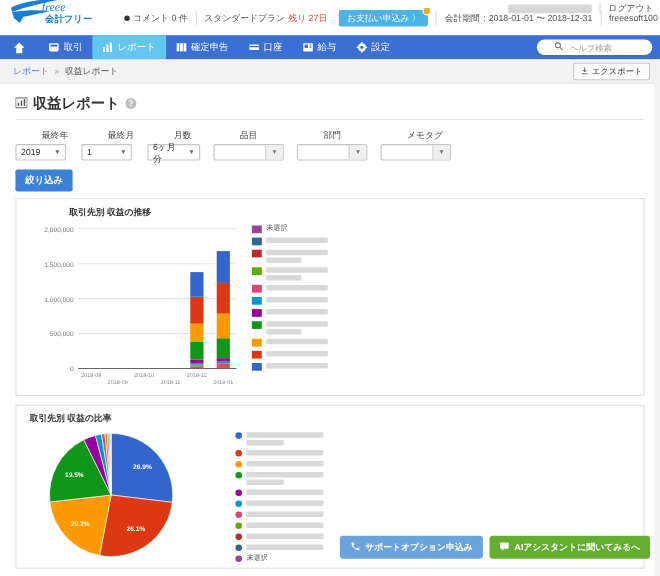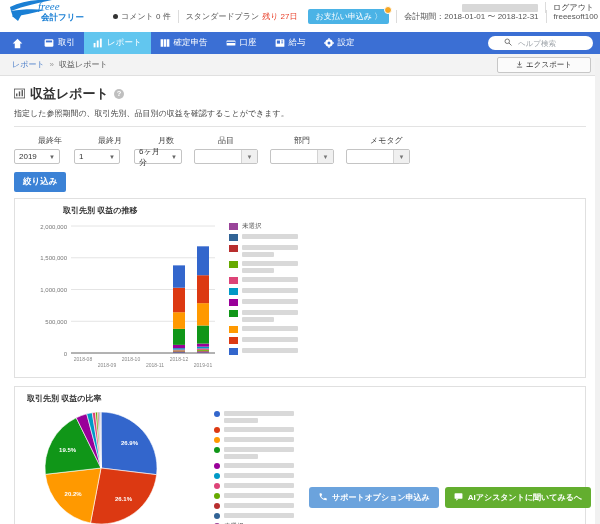--- a/index.html
+++ b/index.html
@@ -150,21 +150,21 @@
   .crumb-link { color: #4b7ec9; cursor: pointer; }
   .crumb-sep { margin: 0 5px; color: #9a9a9a; }
   .crumb-cur { color: #555; }
   .export-btn {
     position: absolute;
     right: 9px; top: 3px;
     background: #fbfbfb;
     border: 1px solid #c7c7c7;
     border-radius: 2px;
     font-size: 7.5px;
-    padding: 2px 18px;
+    padding: 2px 6px;
     display: flex; align-items: center; gap: 3px;
     cursor: pointer;
     color: #333;
   }
 
   
   .page {
     padding: 9px 14px 0 14px;
     background: #fff;
   }
@@ -449,21 +449,20 @@
           <rect x="0.5" y="1.5" width="15" height="13" fill="none" stroke="#555" stroke-width="1.2"></rect>
           <rect x="3" y="8" width="2" height="4" fill="#555"></rect>
           <rect x="7" y="5" width="2" height="7" fill="#555"></rect>
           <rect x="11" y="3" width="2" height="9" fill="#555"></rect>
         </svg>
     </span>
     <span>収益レポート</span>
     <span class="help-q">?</span>
   </div>
 
-  <div class="page-desc">指定した参照期間の、取引先別、品目別の収益を確認することができます。</div>
   <div class="hr"></div>
 
   
   <div class="filters">
     <div>
       <div class="field-label">最終年</div>
       <div class="sel w-year">
         <span>2019</span>
         <span class="caret">▼</span>
       </div>

